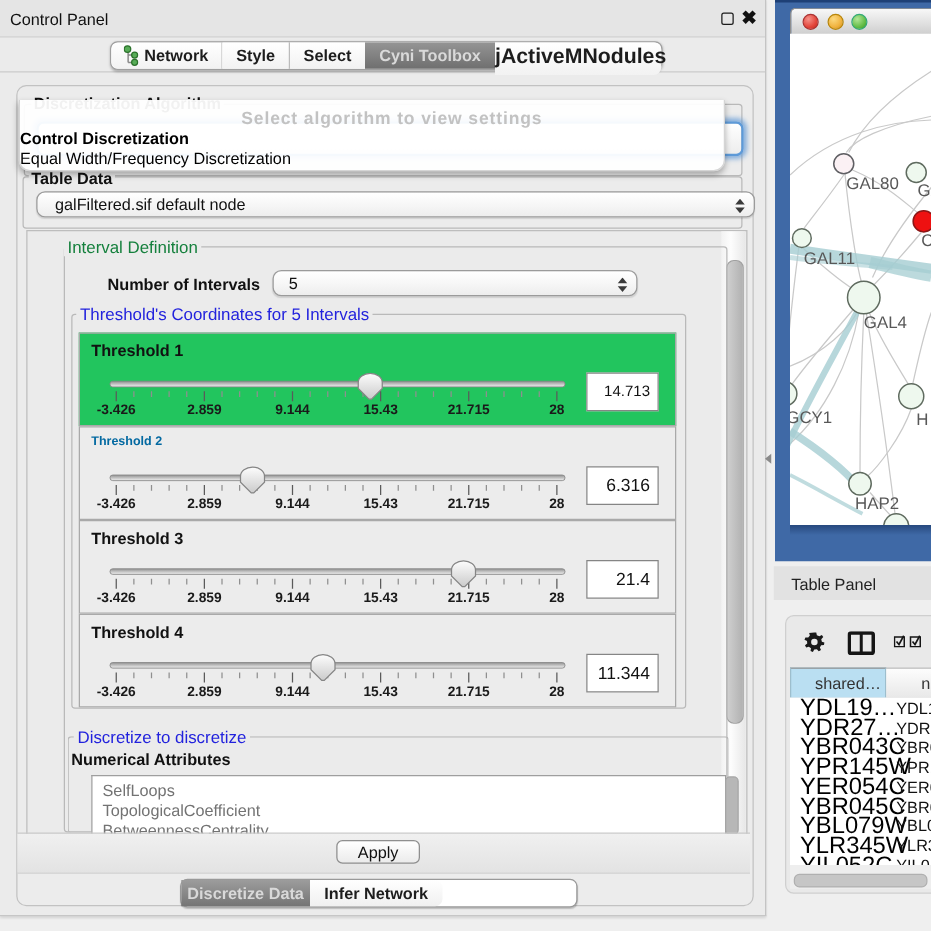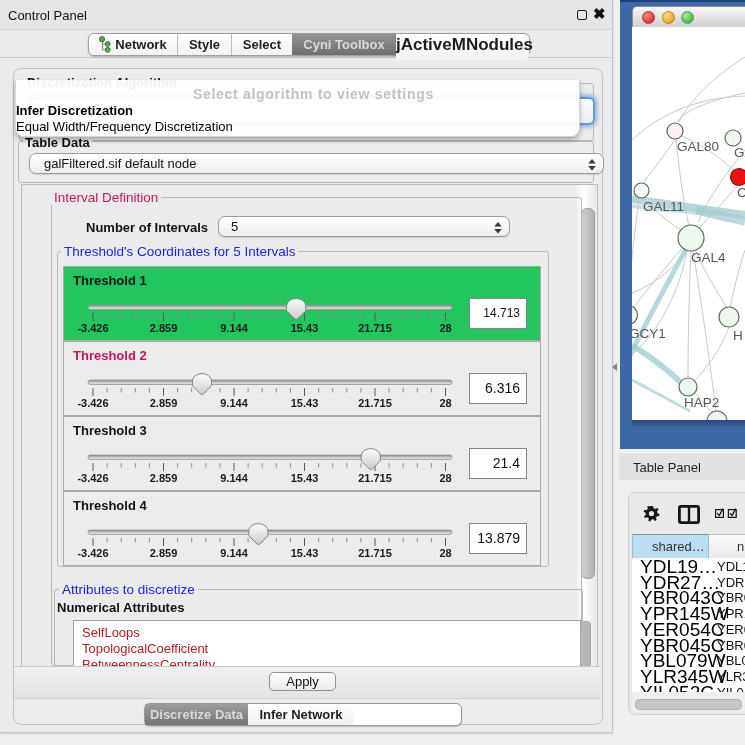--- a/index.html
+++ b/index.html
@@ -49,21 +49,21 @@
     <path d="M5 0 L8.8 4.6 L1.2 4.6 Z" fill="#3a3a3a"></path>
       <path d="M5 11.5 L8.8 6.9 L1.2 6.9 Z" fill="#3a3a3a"></path>
   </svg>
 </div>
 
 <div class="abs" style="left:21px;top:184px;width:575px;height:483px;background:#ebebeb;border:1px solid #bdbdbd;"></div>
 <div class="abs" style="left:577px;top:185px;width:19px;height:481px;background:linear-gradient(90deg,#f2f2f2,#fdfdfd 40%,#e8e8e8);"></div>
 <div class="abs" style="left:581px;top:208px;width:12px;height:369px;border-radius:6px;background:linear-gradient(90deg,#cfcfcf,#b2b2b2);border:1px solid #a0a0a0;"></div>
 
 <div class="grp" style="left:51px;top:197px;width:529px;height:467px;"></div>
-<div class="grplab" style="left:51px;top:190px;color:#be185d;">Interval Definition</div>
+<div class="grplab" style="left:51px;top:190px;color:#15803d;">Interval Definition</div>
 
 <div class="abs b13" style="left:86px;top:220px;">Number of Intervals</div>
 <div class="combo" style="left:218px;top:216px;width:290px;height:19px;">
   <div class="ct" style="left:12px;line-height:19px;">5</div>
   <svg width="10" height="12" viewBox="0 0 10 12" style="position:absolute;right:6px;top:5px;">
     <path d="M5 0 L8.8 4.6 L1.2 4.6 Z" fill="#3a3a3a"></path>
       <path d="M5 11.5 L8.8 6.9 L1.2 6.9 Z" fill="#3a3a3a"></path>
   </svg>
 </div>
 
@@ -117,21 +117,21 @@
       <text x="240.5" y="64.5" text-anchor="middle" font-size="11" font-weight="bold" fill="#1a1a1a" font-family="Liberation Sans, sans-serif">15.43</text>
       <text x="311.0" y="64.5" text-anchor="middle" font-size="11" font-weight="bold" fill="#1a1a1a" font-family="Liberation Sans, sans-serif">21.715</text>
       <text x="381.5" y="64.5" text-anchor="middle" font-size="11" font-weight="bold" fill="#1a1a1a" font-family="Liberation Sans, sans-serif">28</text>
   <path d="M 222.6 39.0 A 9.6 7.4 0 0 1 241.8 39.0 L 241.8 43.8 L 233.2 52.3 L 231.2 52.3 L 222.6 43.8 Z" fill="url(#thg)" stroke="#858585" stroke-width="1"></path>
  </svg>
  <div style="position:absolute;left:405px;top:31px;width:56px;height:29px;background:#ffffff;border:1px solid #858585;">
    <div style="position:absolute;right:6px;top:0;line-height:29px;font-size:12px;color:#111;">14.713</div>
  </div>
 </div>
 <div class="abs" style="left:63px;top:341px;width:476px;height:73px;background:#ececec;border:1px solid #a9a9a9;">
- <div style="position:absolute;left:9px;top:6px;font-size:13px;font-weight:bold;color:#be185d;text-align:right;">Threshold 2</div>
+ <div style="position:absolute;left:9px;top:6px;font-size:10px;font-weight:bold;color:#0369a1;text-align:right;">Threshold 2</div>
  <svg width="476" height="73" style="position:absolute;left:0;top:0;">
   <defs>
    <linearGradient id="trk" x1="0" y1="0" x2="0" y2="1">
      <stop offset="0" stop-color="#8f8f8f"></stop>
           <stop offset="0.5" stop-color="#c2c2c2"></stop>
           <stop offset="1" stop-color="#f0f0f0"></stop>
    </linearGradient>
    <linearGradient id="thg" x1="0" y1="0" x2="0" y2="1">
      <stop offset="0" stop-color="#fdfdfd"></stop>
           <stop offset="1" stop-color="#cbcbcb"></stop>
@@ -272,43 +272,43 @@
       <line x1="381.5" y1="46" x2="381.5" y2="54" stroke="#5a5a5a" stroke-width="1"></line>
   <text x="29.0" y="64.5" text-anchor="middle" font-size="11" font-weight="bold" fill="#1a1a1a" font-family="Liberation Sans, sans-serif">-3.426</text>
       <text x="99.5" y="64.5" text-anchor="middle" font-size="11" font-weight="bold" fill="#1a1a1a" font-family="Liberation Sans, sans-serif">2.859</text>
       <text x="170.0" y="64.5" text-anchor="middle" font-size="11" font-weight="bold" fill="#1a1a1a" font-family="Liberation Sans, sans-serif">9.144</text>
       <text x="240.5" y="64.5" text-anchor="middle" font-size="11" font-weight="bold" fill="#1a1a1a" font-family="Liberation Sans, sans-serif">15.43</text>
       <text x="311.0" y="64.5" text-anchor="middle" font-size="11" font-weight="bold" fill="#1a1a1a" font-family="Liberation Sans, sans-serif">21.715</text>
       <text x="381.5" y="64.5" text-anchor="middle" font-size="11" font-weight="bold" fill="#1a1a1a" font-family="Liberation Sans, sans-serif">28</text>
   <path d="M 184.8 39.0 A 9.6 7.4 0 0 1 204.0 39.0 L 204.0 43.8 L 195.4 52.3 L 193.4 52.3 L 184.8 43.8 Z" fill="url(#thg)" stroke="#858585" stroke-width="1"></path>
  </svg>
  <div style="position:absolute;left:405px;top:31px;width:56px;height:29px;background:#ffffff;border:1px solid #858585;">
-   <div style="position:absolute;right:6px;top:0;line-height:29px;font-size:14px;color:#111;">13.879</div>
+   <div style="position:absolute;right:6px;top:0;line-height:29px;font-size:14px;color:#111;">11.344</div>
  </div>
 </div>
 
 <div class="grp" style="left:54px;top:589px;width:527px;height:76px;border-bottom:none;"></div>
-<div class="grplab" style="left:59px;top:582px;color:#2222dd;">Attributes to discretize</div>
+<div class="grplab" style="left:59px;top:582px;color:#2222dd;">Discretize to discretize</div>
 <div class="abs b13" style="left:57px;top:600px;">Numerical Attributes</div>
 <div class="abs" style="left:73px;top:620px;width:506px;height:46px;background:#ffffff;border:1px solid #9e9e9e;border-bottom:none;overflow:hidden;">
-  <div style="position:absolute;left:8px;top:4px;font-size:13px;color:#b91c1c;line-height:16px;">SelfLoops<br>TopologicalCoefficient<br>BetweennessCentrality</div>
+  <div style="position:absolute;left:8px;top:4px;font-size:13px;color:#737373;line-height:16px;">SelfLoops<br>TopologicalCoefficient<br>BetweennessCentrality</div>
 </div>
 <div class="abs" style="left:580px;top:621px;width:9px;height:45px;border-radius:4px;background:#b7b7b7;border:1px solid #a5a5a5;"></div>
 
 <div class="abs" style="left:14px;top:666px;width:586px;height:31px;background:linear-gradient(#f0f0f0,#e3e3e3);border-top:1px solid #c9c9c9;border-bottom:1px solid #cfcfcf;"></div>
 <div class="abs" style="left:269px;top:672px;width:65px;height:17px;background:linear-gradient(#ffffff,#ebebeb);border:1px solid #8f8f8f;border-radius:5px;text-align:center;line-height:17px;font-size:13px;color:#111;">Apply</div>
 
 <div class="abs" style="left:144px;top:703px;width:316px;height:21px;background:#fff;border:1px solid #999;border-radius:6px;box-shadow:0 1px 1px rgba(0,0,0,0.2);display:flex;">
  <div style="width:103px;line-height:21px;text-align:center;font-size:13px;font-weight:bold;color:#d9d9d9;background:linear-gradient(#9c9c9c,#757575);">Discretize Data</div>
  <div style="width:106px;line-height:21px;text-align:center;font-size:13px;font-weight:bold;color:#1d1d1d;background:linear-gradient(#ffffff,#f0f0f0);border-radius:0 6px 6px 0;">Infer Network</div>
 </div>
 
 <div class="abs" style="left:15px;top:80px;width:563px;height:56px;background:rgba(255,255,255,0.94);border:1px solid #d5d5d5;border-top:none;border-radius:0 0 9px 9px;box-shadow:0 3px 5px rgba(0,0,0,0.3);z-index:5;"></div>
 <div class="abs" style="left:193px;top:86px;font-size:14px;font-weight:bold;letter-spacing:0.7px;color:#c2c2c2;z-index:6;">Select algorithm to view settings</div>
-<div class="abs" style="left:16px;top:103px;font-size:13px;font-weight:bold;color:#000;z-index:6;">Infer Discretization</div>
+<div class="abs" style="left:16px;top:103px;font-size:13px;font-weight:bold;color:#000;z-index:6;">Control Discretization</div>
 <div class="abs" style="left:16px;top:119px;font-size:13px;color:#000;z-index:6;">Equal Width/Frequency Discretization</div>
 
 <div class="abs" style="left:612px;top:363px;width:0;height:0;border-top:4px solid transparent;border-bottom:4px solid transparent;border-right:5px solid #8a8a8a;"></div>
 
 <div class="abs" style="left:620px;top:0;width:125px;height:449px;background:#3f69a6;"></div>
 <div class="abs" style="left:620px;top:0;width:125px;height:2px;background:#1e4076;"></div>
 <div class="abs" style="left:632px;top:6px;width:113px;height:21px;background:linear-gradient(#f8f8f8,#cdcdcd);border:1px solid #8e8e8e;border-right:none;border-radius:5px 0 0 0;"></div>
 <div class="abs" style="left:641.5px;top:11px;width:11px;height:11px;border-radius:50%;background:radial-gradient(circle at 35% 30%,#f59289,#e3443a 60%,#b92c22);border:0.5px solid #a33;"></div>
 <div class="abs" style="left:661.5px;top:11px;width:11px;height:11px;border-radius:50%;background:radial-gradient(circle at 35% 30%,#fcd97e,#f0b23e 60%,#c88a1d);border:0.5px solid #b8860b;"></div>
 <div class="abs" style="left:681px;top:11px;width:11px;height:11px;border-radius:50%;background:radial-gradient(circle at 35% 30%,#b3e698,#64bd48 60%,#3f9427);border:0.5px solid #3a7;"></div>

